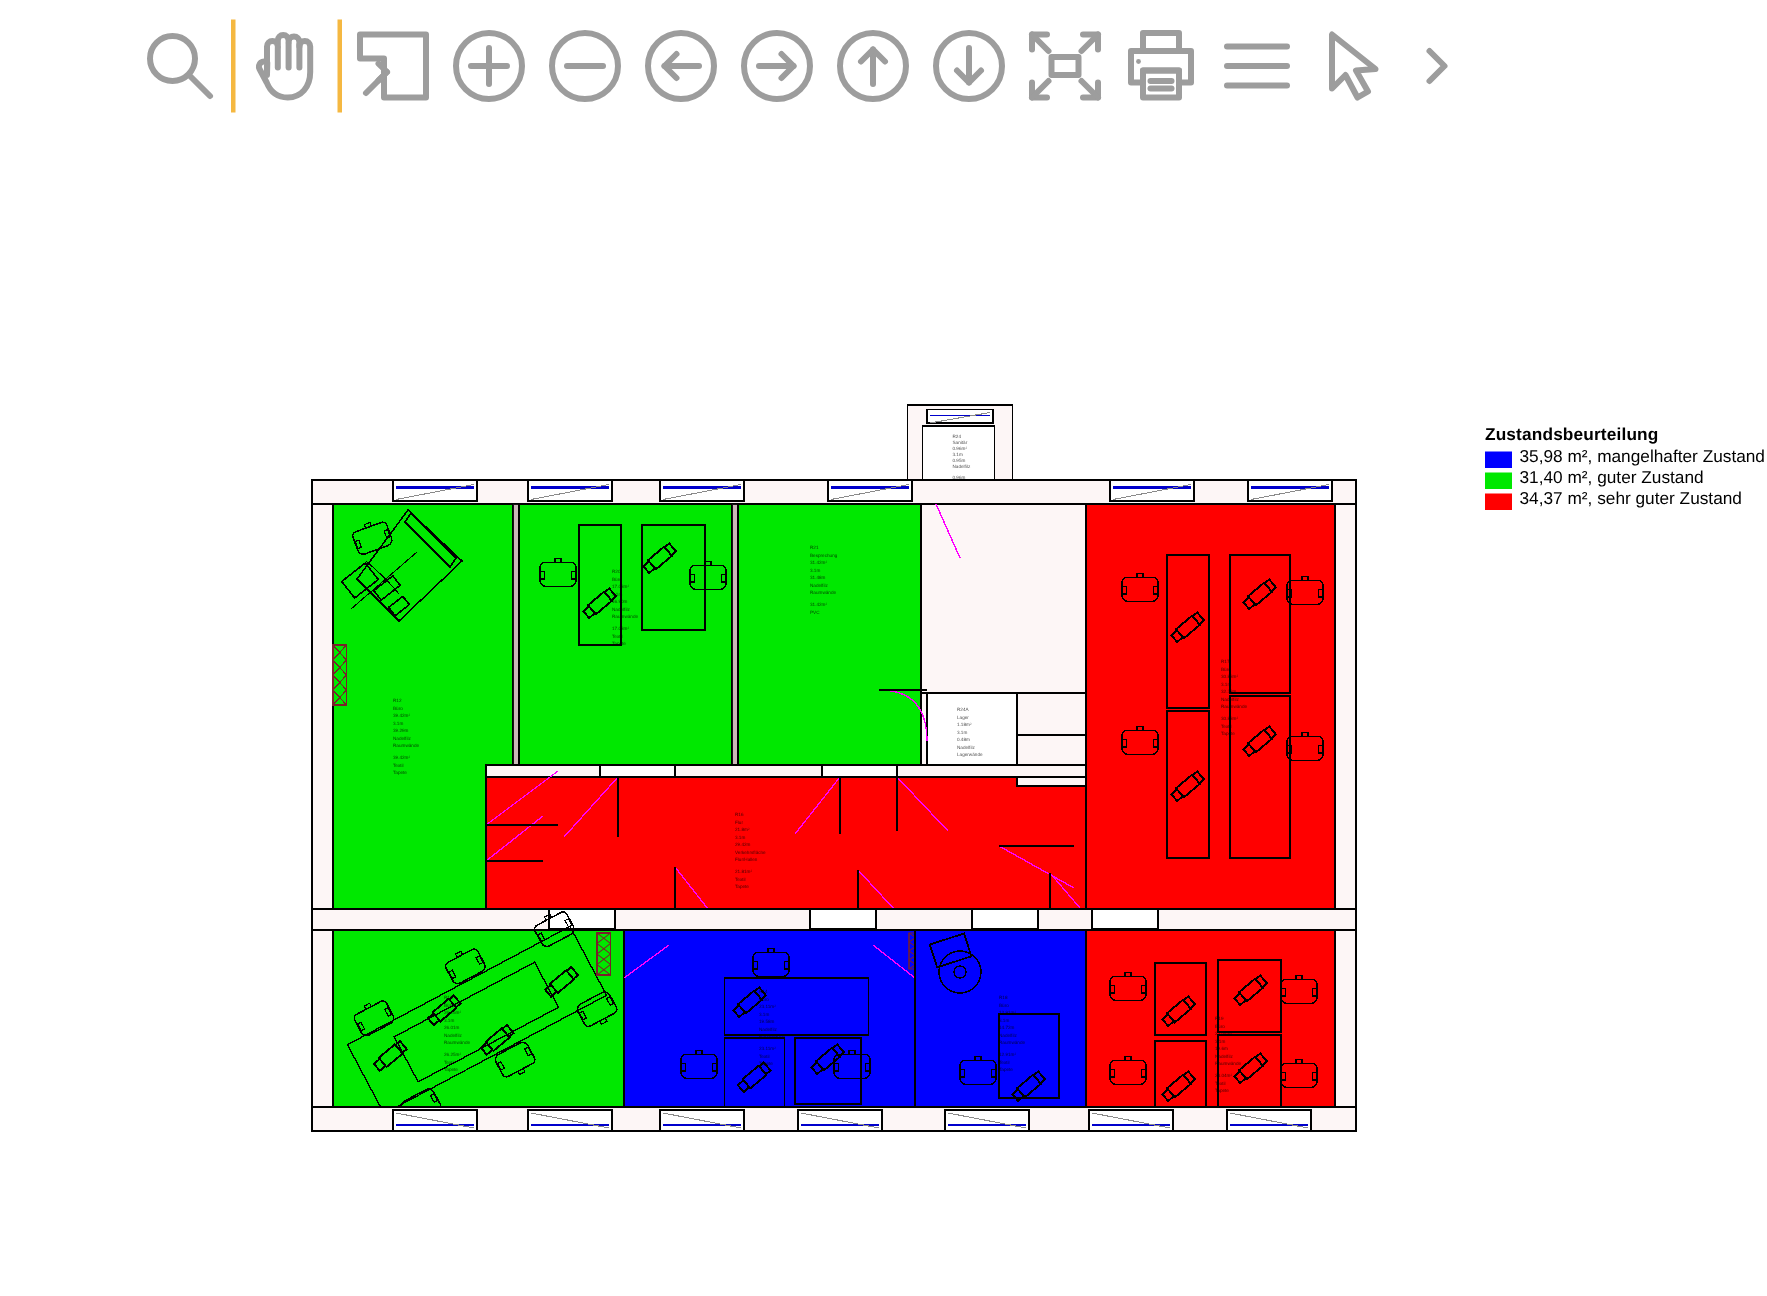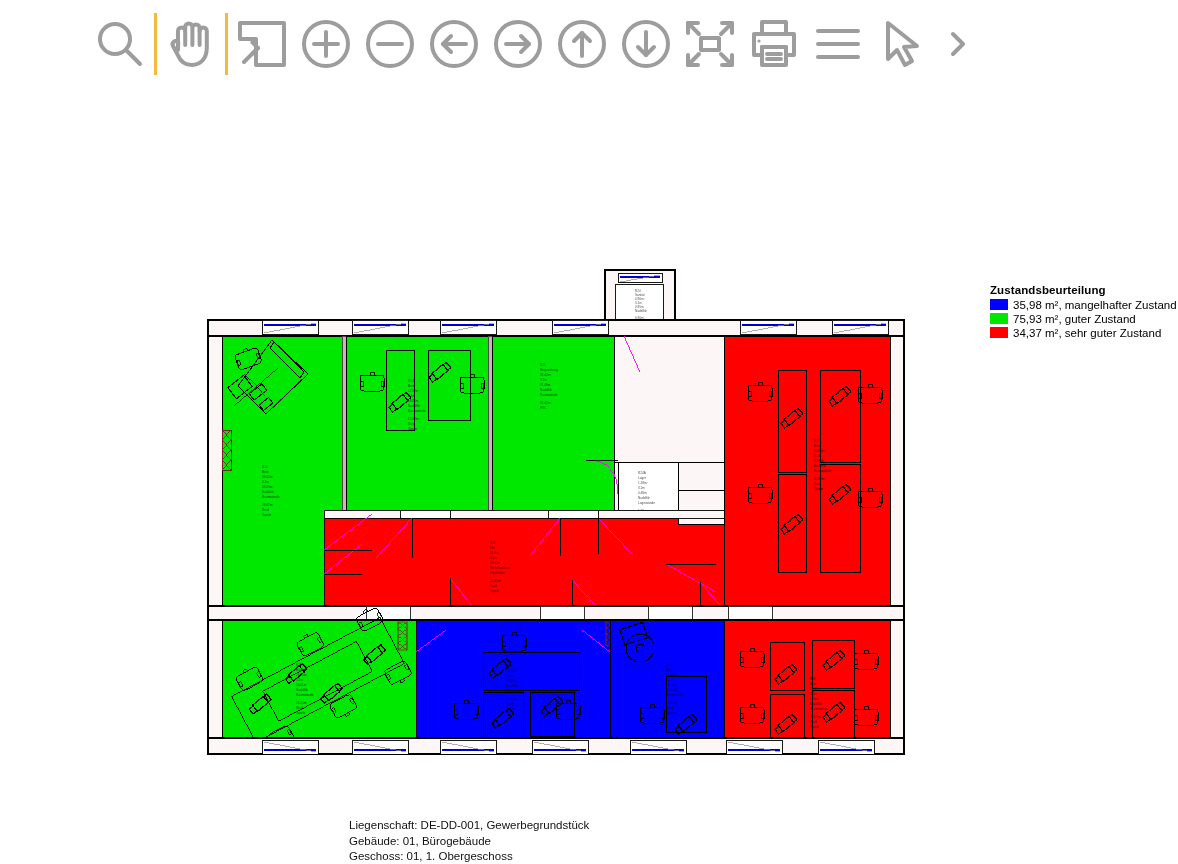--- a/index.html
+++ b/index.html
@@ -16,21 +16,21 @@
   .tb-btn{width:64px;height:66px;display:flex;align-items:center;justify-content:center;cursor:pointer;}
   .tb-btn svg{display:block;}
   .tb-sep{width:3px;height:62px;background:#f5b841;margin:0 2px;flex:none;}
   .tb-chev{width:48px;height:66px;display:flex;align-items:center;justify-content:center;cursor:pointer;}
   .ico{stroke:#9d9d9d;stroke-width:4;fill:none;stroke-linecap:round;stroke-linejoin:round;}
   .ico-fill{fill:#9d9d9d;}
 
   
   .legend{position:absolute;left:990px;top:283px;width:182px;}
   .legend-title{font-size:11.5px;font-weight:bold;color:#000;letter-spacing:.1px;line-height:14px;margin-bottom:2px;}
-  .legend-row{display:flex;align-items:flex-start;height:13px;margin-bottom:1px;}
+  .legend-row{display:flex;align-items:flex-end;height:13px;margin-bottom:1px;}
   .legend-sw{width:18px;height:11px;flex:none;margin-right:5px;border:0;}
   .legend-lbl{font-size:11.5px;color:#000;line-height:13px;white-space:nowrap;}
 
   
   .caption{position:absolute;left:349px;top:818px;font-size:11.5px;color:#111;line-height:15.5px;white-space:pre;}
 
   
   .plan{position:absolute;left:200px;top:262px;width:712px;height:500px;}
   .plan svg{display:block;}
   .microtext{font-size:3.1px;font-family:"Liberation Sans",sans-serif;fill:#000;opacity:.72;}
@@ -671,26 +671,23 @@
   <div class="legend">
     <div class="legend-title">Zustandsbeurteilung</div>
 
     <div class="legend-row">
       <span class="legend-sw" style="background:#0000ff"></span>
       <span class="legend-lbl">35,98 m², mangelhafter Zustand</span>
     </div>
 
     <div class="legend-row">
       <span class="legend-sw" style="background:#00e800"></span>
-      <span class="legend-lbl">75,93 m², guter Zustand</span>
+      <span class="legend-lbl">31,40 m², guter Zustand</span>
     </div>
 
     <div class="legend-row">
       <span class="legend-sw" style="background:#ff0000"></span>
       <span class="legend-lbl">34,37 m², sehr guter Zustand</span>
     </div>
   </div>
 
-  <div class="caption">Liegenschaft: DE-DD-001, Gewerbegrundstück
-Gebäude: 01, Bürogebäude
-Geschoss: 01, 1. Obergeschoss</div>
 
 </div>
 
 </body></html>

